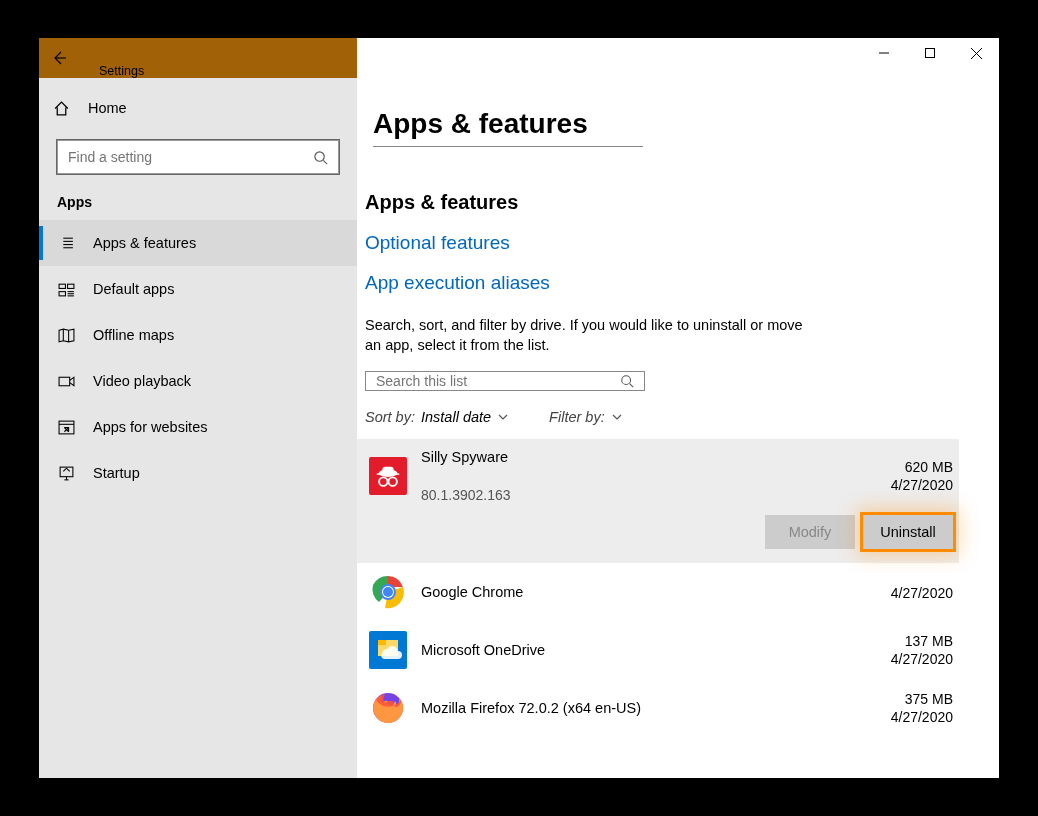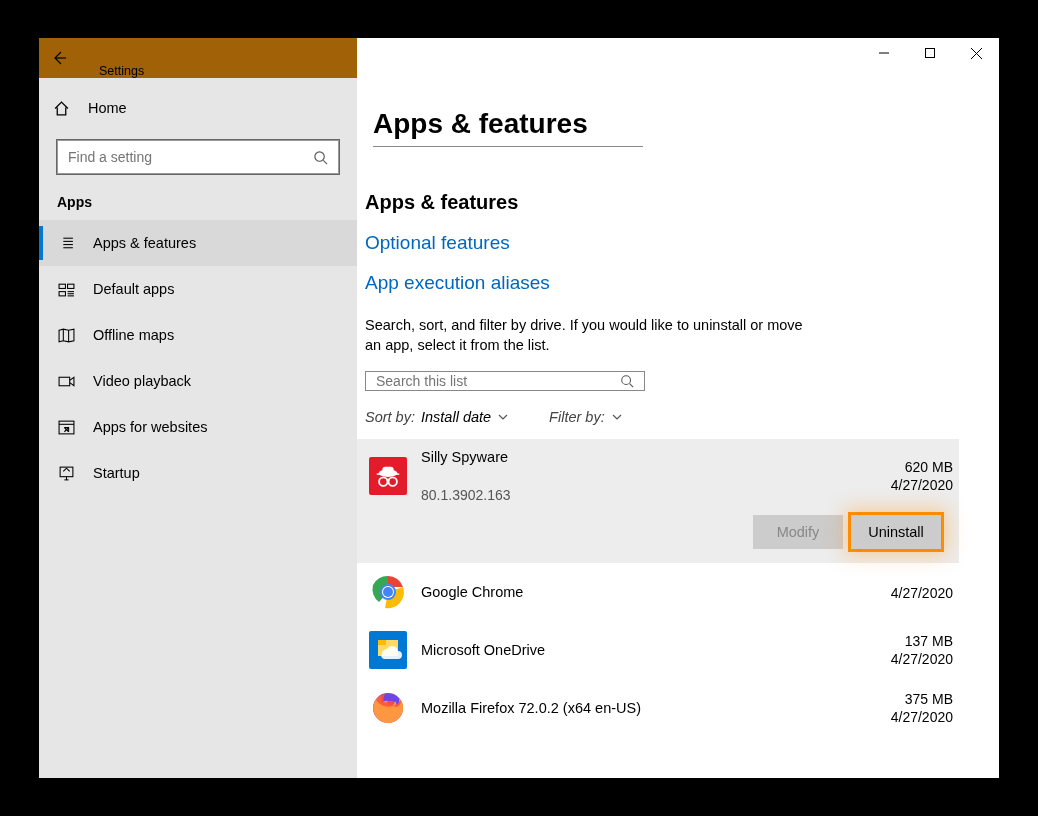--- a/index.html
+++ b/index.html
@@ -75,21 +75,21 @@
     width: 38px; height: 38px; border-radius: 2px; flex-shrink: 0;
     display: flex; align-items: center; justify-content: center;
   }
   .app-text { flex: 1; }
   .app-name { font-size: 14.5px; }
   .app-ver { font-size: 14px; color: #555; margin-top: 22px; }
   .app-meta { text-align: right; font-size: 14px; }
   .app-size { color: #000; }
   .app-date { color: #000; margin-top: 2px; }
 
-  .app-actions { display: flex; gap: 8px; justify-content: flex-end; margin-top: 28px; width: 100%; position: absolute; right: 18px; bottom: 14px;}
+  .app-actions { display: flex; gap: 8px; justify-content: flex-end; margin-top: 28px; width: 100%; position: absolute; right: 6px; bottom: 14px;}
   .btn {
     height: 34px; min-width: 90px; padding: 0 16px; font-size: 14.5px;
     display: flex; align-items: center; justify-content: center; border: none; cursor: pointer;
     background: #ccc; color: #000000;
   }
   .btn.disabled { color: #888; background: #ccc; cursor: default; }
   .btn.highlight { outline: 3px solid #ff8c00; box-shadow: 0 0 20px 6px rgba(255,140,0,0.35); }
 
   
   .ic-spy { background: #e41b2b; }

